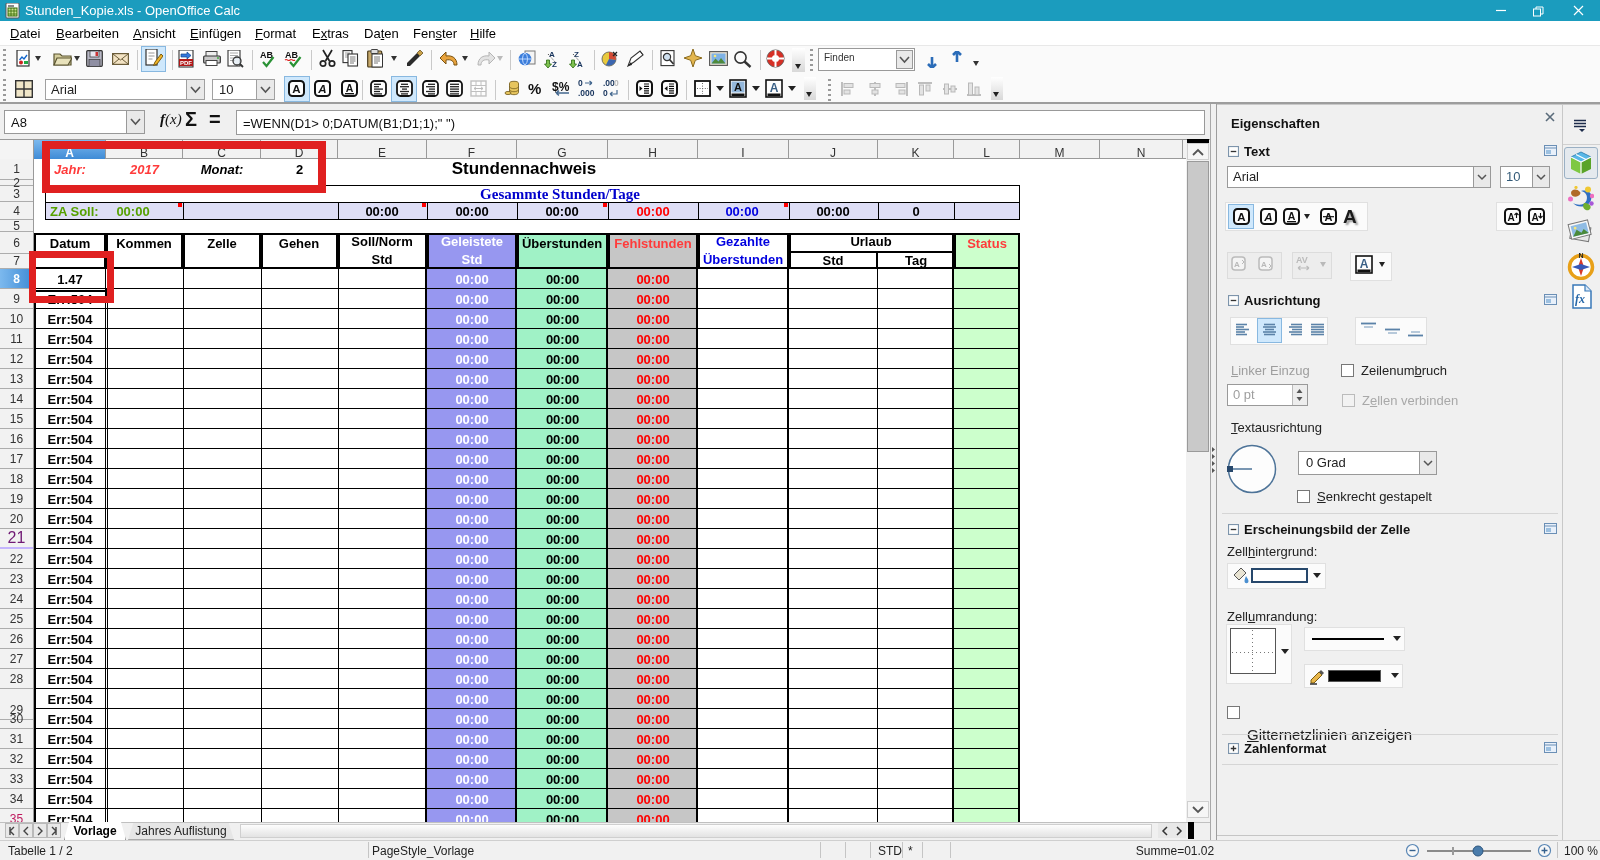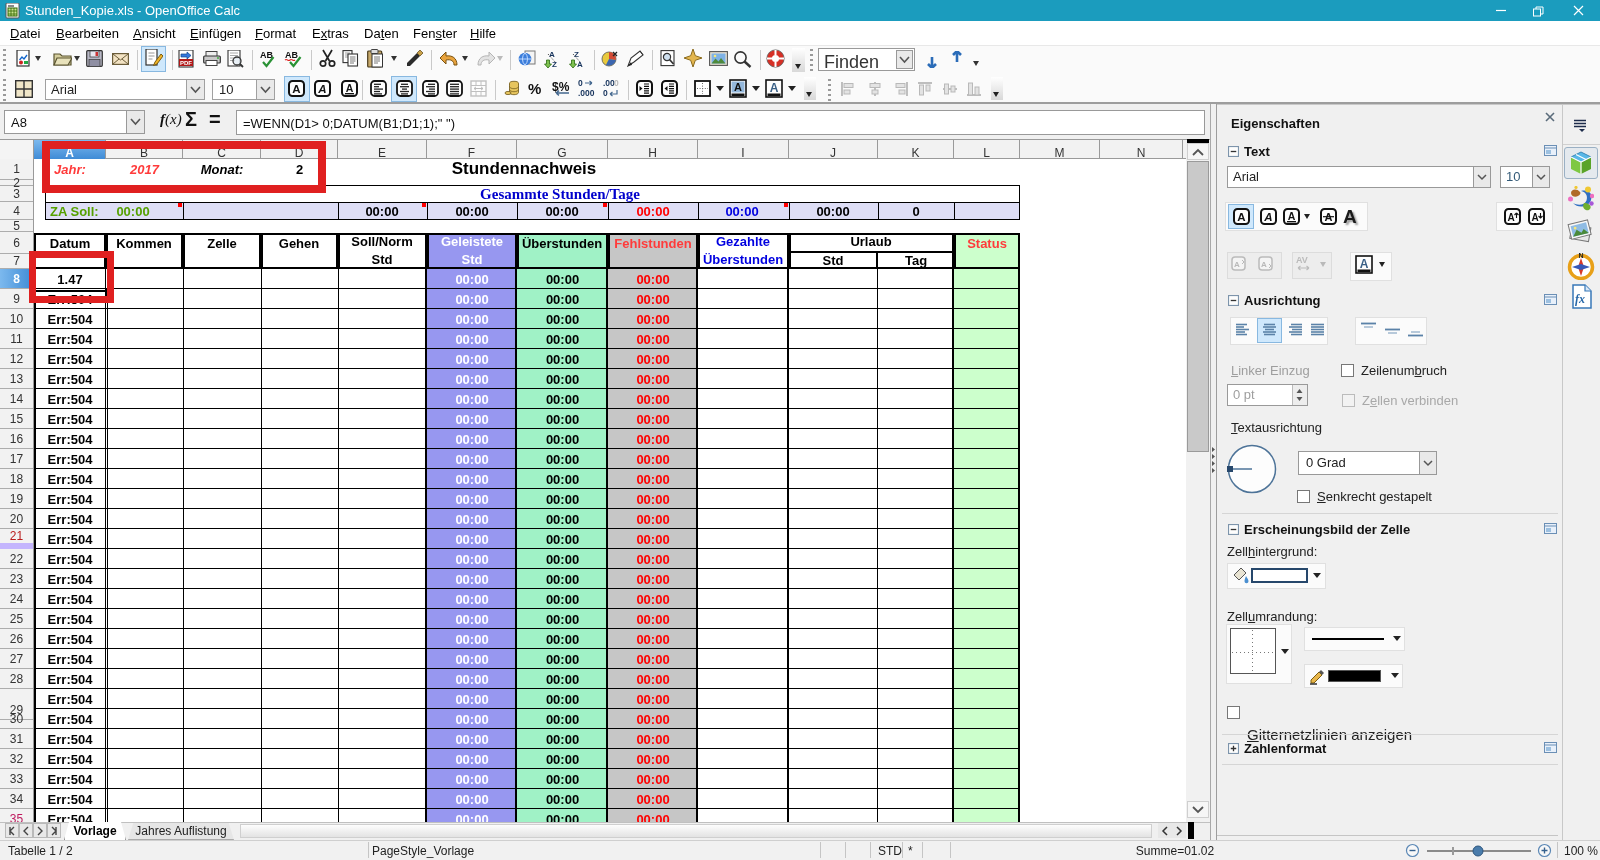--- a/index.html
+++ b/index.html
@@ -185,21 +185,21 @@
 <div class="ab" style="left:760px;top:50px;width:1px;height:20px;background:#c9c9c9;"></div>
 <svg class="ab" style="left:766px;top:49px;" width="19" height="19" viewBox="0 0 19 19">
     <circle cx="9.5" cy="9.5" r="8.6" fill="#d63026" stroke="#555" stroke-width="0.8"></circle>
     <circle cx="9.5" cy="9.5" r="3.6" fill="#fff"></circle>
     <path d="M9.5 1v5M9.5 13v5M1 9.5h5M13 9.5h5" stroke="#fff" stroke-width="2"></path>
   </svg>
 <div class="ab" style="left:792px;top:48px;width:13px;height:24px;background:linear-gradient(#fff,#d8d8d8);"></div>
 <div class="ab" style="left:795px;top:64px;width:0;height:0;border:3.5px solid transparent;border-top:5px solid #222;"></div>
 <div class="ab" style="left:810px;top:49px;width:3px;height:22px;background-image:repeating-linear-gradient(to bottom,#9a9a9a 0 2px,transparent 2px 5px);"></div>
 <div class="ab" style="left:818px;top:48px;width:97px;height:23px;background:#fff;border:1px solid #999;"></div>
-<div class="ab" style="left:824px;top:52px;font-size:18px;color:#333;">Finden</div>
+<div class="ab" style="left:824px;top:52px;font-size:10px;color:#333;">Finden</div>
 <div class="ab" style="left:896px;top:50px;width:17px;height:19px;background:#e9e9e9;border:1px solid #999;"></div>
 <svg class="ab" style="left:899px;top:56px;" width="11" height="8" viewBox="0 0 11 8">
     <path d="M1 1l4.5 5L10 1" fill="none" stroke="#555" stroke-width="1.6"></path>
   </svg>
 <svg class="ab" style="left:924px;top:51px;" width="16" height="17" viewBox="0 0 16 17">
     <path d="M8 17V6M8 17l-4-4M8 17l4-4" stroke="#2b6cb8" stroke-width="2.6" fill="none"></path>
   </svg>
 <svg class="ab" style="left:949px;top:51px;" width="16" height="17" viewBox="0 0 16 17">
     <path d="M8 0v11M8 0L4 4M8 0l4 4" stroke="#2b6cb8" stroke-width="2.6" fill="none"></path>
   </svg>
@@ -406,21 +406,21 @@
 <div class="ab ctr" style="left:0;top:189px;width:33px;height:20px;color:#333;border-bottom:1px solid #adadad;font-size:12px;line-height:10px;">11</div>
 <div class="ab ctr" style="left:0;top:209px;width:33px;height:20px;color:#333;border-bottom:1px solid #adadad;font-size:12px;line-height:10px;">12</div>
 <div class="ab ctr" style="left:0;top:229px;width:33px;height:20px;color:#333;border-bottom:1px solid #adadad;font-size:12px;line-height:10px;">13</div>
 <div class="ab ctr" style="left:0;top:249px;width:33px;height:20px;color:#333;border-bottom:1px solid #adadad;font-size:12px;line-height:10px;">14</div>
 <div class="ab ctr" style="left:0;top:269px;width:33px;height:20px;color:#333;border-bottom:1px solid #adadad;font-size:12px;line-height:10px;">15</div>
 <div class="ab ctr" style="left:0;top:289px;width:33px;height:20px;color:#333;border-bottom:1px solid #adadad;font-size:12px;line-height:10px;">16</div>
 <div class="ab ctr" style="left:0;top:309px;width:33px;height:20px;color:#333;border-bottom:1px solid #adadad;font-size:12px;line-height:10px;">17</div>
 <div class="ab ctr" style="left:0;top:329px;width:33px;height:20px;color:#333;border-bottom:1px solid #adadad;font-size:12px;line-height:10px;">18</div>
 <div class="ab ctr" style="left:0;top:349px;width:33px;height:20px;color:#333;border-bottom:1px solid #adadad;font-size:12px;line-height:10px;">19</div>
 <div class="ab ctr" style="left:0;top:369px;width:33px;height:20px;color:#333;border-bottom:1px solid #adadad;font-size:12px;line-height:10px;">20</div>
-<div class="ab ctr" style="left:0;top:389px;width:33px;height:20px;color:#b91c1c;border-bottom:6px solid #c4b5fd;font-size:12px;line-height:10px;">21</div>
+<div class="ab ctr" style="left:0;top:389px;width:33px;height:20px;color:#701a75;border-bottom:2px solid #c4b5fd;font-size:16px;line-height:10px;">21</div>
 <div class="ab ctr" style="left:0;top:409px;width:33px;height:20px;color:#333;border-bottom:1px solid #adadad;font-size:12px;line-height:10px;">22</div>
 <div class="ab ctr" style="left:0;top:429px;width:33px;height:20px;color:#333;border-bottom:1px solid #adadad;font-size:12px;line-height:10px;">23</div>
 <div class="ab ctr" style="left:0;top:449px;width:33px;height:20px;color:#333;border-bottom:1px solid #adadad;font-size:12px;line-height:10px;">24</div>
 <div class="ab ctr" style="left:0;top:469px;width:33px;height:20px;color:#333;border-bottom:1px solid #adadad;font-size:12px;line-height:10px;">25</div>
 <div class="ab ctr" style="left:0;top:489px;width:33px;height:20px;color:#333;border-bottom:1px solid #adadad;font-size:12px;line-height:10px;">26</div>
 <div class="ab ctr" style="left:0;top:509px;width:33px;height:20px;color:#333;border-bottom:1px solid #adadad;font-size:12px;line-height:10px;">27</div>
 <div class="ab ctr" style="left:0;top:529px;width:33px;height:20px;color:#333;border-bottom:1px solid #adadad;font-size:12px;line-height:10px;">28</div>
 <div class="ab ctr" style="left:0;top:549px;width:33px;height:20px;color:#333;border-bottom:1px solid #adadad;font-size:12px;line-height:10px;margin-top:11px;">29</div>
 <div class="ab ctr" style="left:0;top:569px;width:33px;height:20px;color:#333;border-bottom:1px solid #adadad;font-size:12px;line-height:10px;">30</div>
 <div class="ab ctr" style="left:0;top:589px;width:33px;height:20px;color:#333;border-bottom:1px solid #adadad;font-size:12px;line-height:10px;">31</div>

